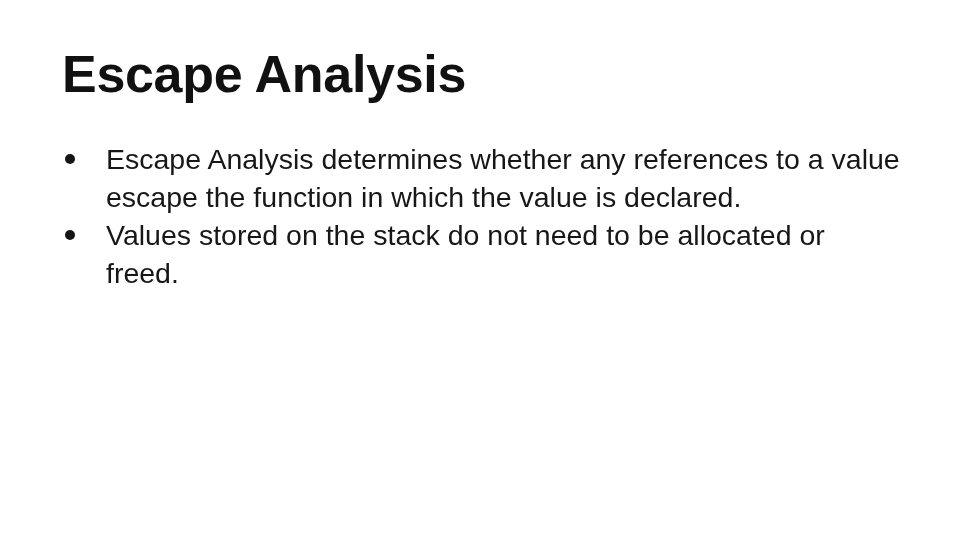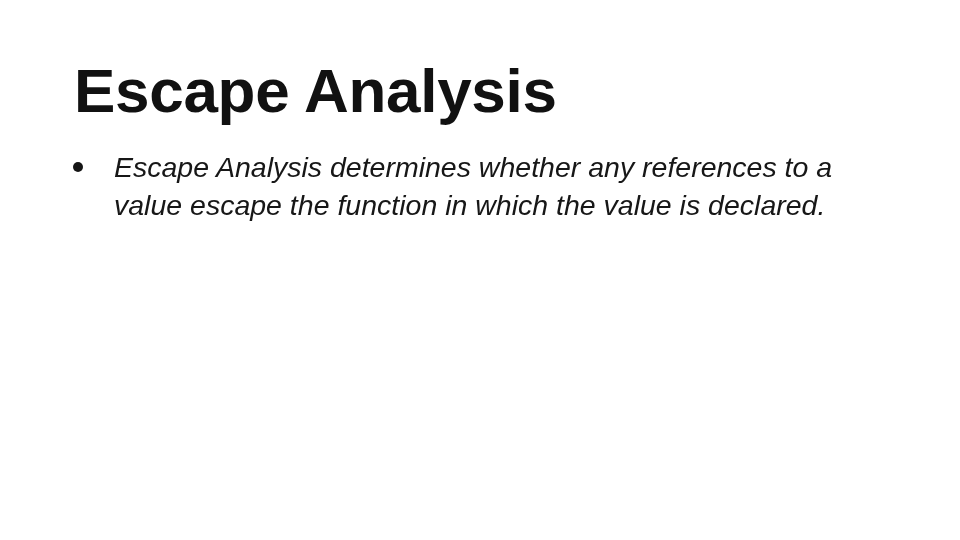--- a/index.html
+++ b/index.html
@@ -22,23 +22,23 @@
     width: 960px;
     height: 540px;
     background: #ffffff;
   }
 
   .slide-title {
     position: absolute;
     left: 58px;
     top: 42px;
     width: 850px;
-    margin: 16px;
+    margin: 4px;
     font-family: "Liberation Sans", sans-serif;
-    font-size: 62px;
+    font-size: 52px;
     font-weight: bold;
     line-height: 1.08;
     letter-spacing: -0.3px;
     color: #111111;
     white-space: nowrap;
   }
 
   .slide-body {
     position: absolute;
     left: 60px;
@@ -47,28 +47,27 @@
   }
 
   .bullet-list {
     list-style: none;
     margin: 0;
     padding: 0;
   }
 
   .bullet-item {
     position: relative;
-    margin: 8px;
+    margin: 0;
     padding: 0 0 0 46px;
     font-family: "Liberation Sans", sans-serif;
     font-size: 28.5px;
     font-weight: normal;
     line-height: 38px;
     color: #171717;
-    font-style: italic;
   }
 
   .bullet-marker {
     position: absolute;
     left: 5px;
     top: 14px;
     width: 10px;
     height: 10px;
     border-radius: 50%;
     background: #151515;
@@ -87,17 +86,21 @@
 
   <div class="slide-body">
     <ul class="bullet-list">
 
       <li class="bullet-item">
         <span class="bullet-marker"></span>
         <span class="bullet-text">Escape Analysis determines whether any references to a value escape the function in which the value is declared.</span>
       </li>
 
 
+      <li class="bullet-item">
+        <span class="bullet-marker"></span>
+        <span class="bullet-text">Values stored on the stack do not need to be allocated or freed.</span>
+      </li>
 
     </ul>
   </div>
 
 </div>
 
 </body></html>

